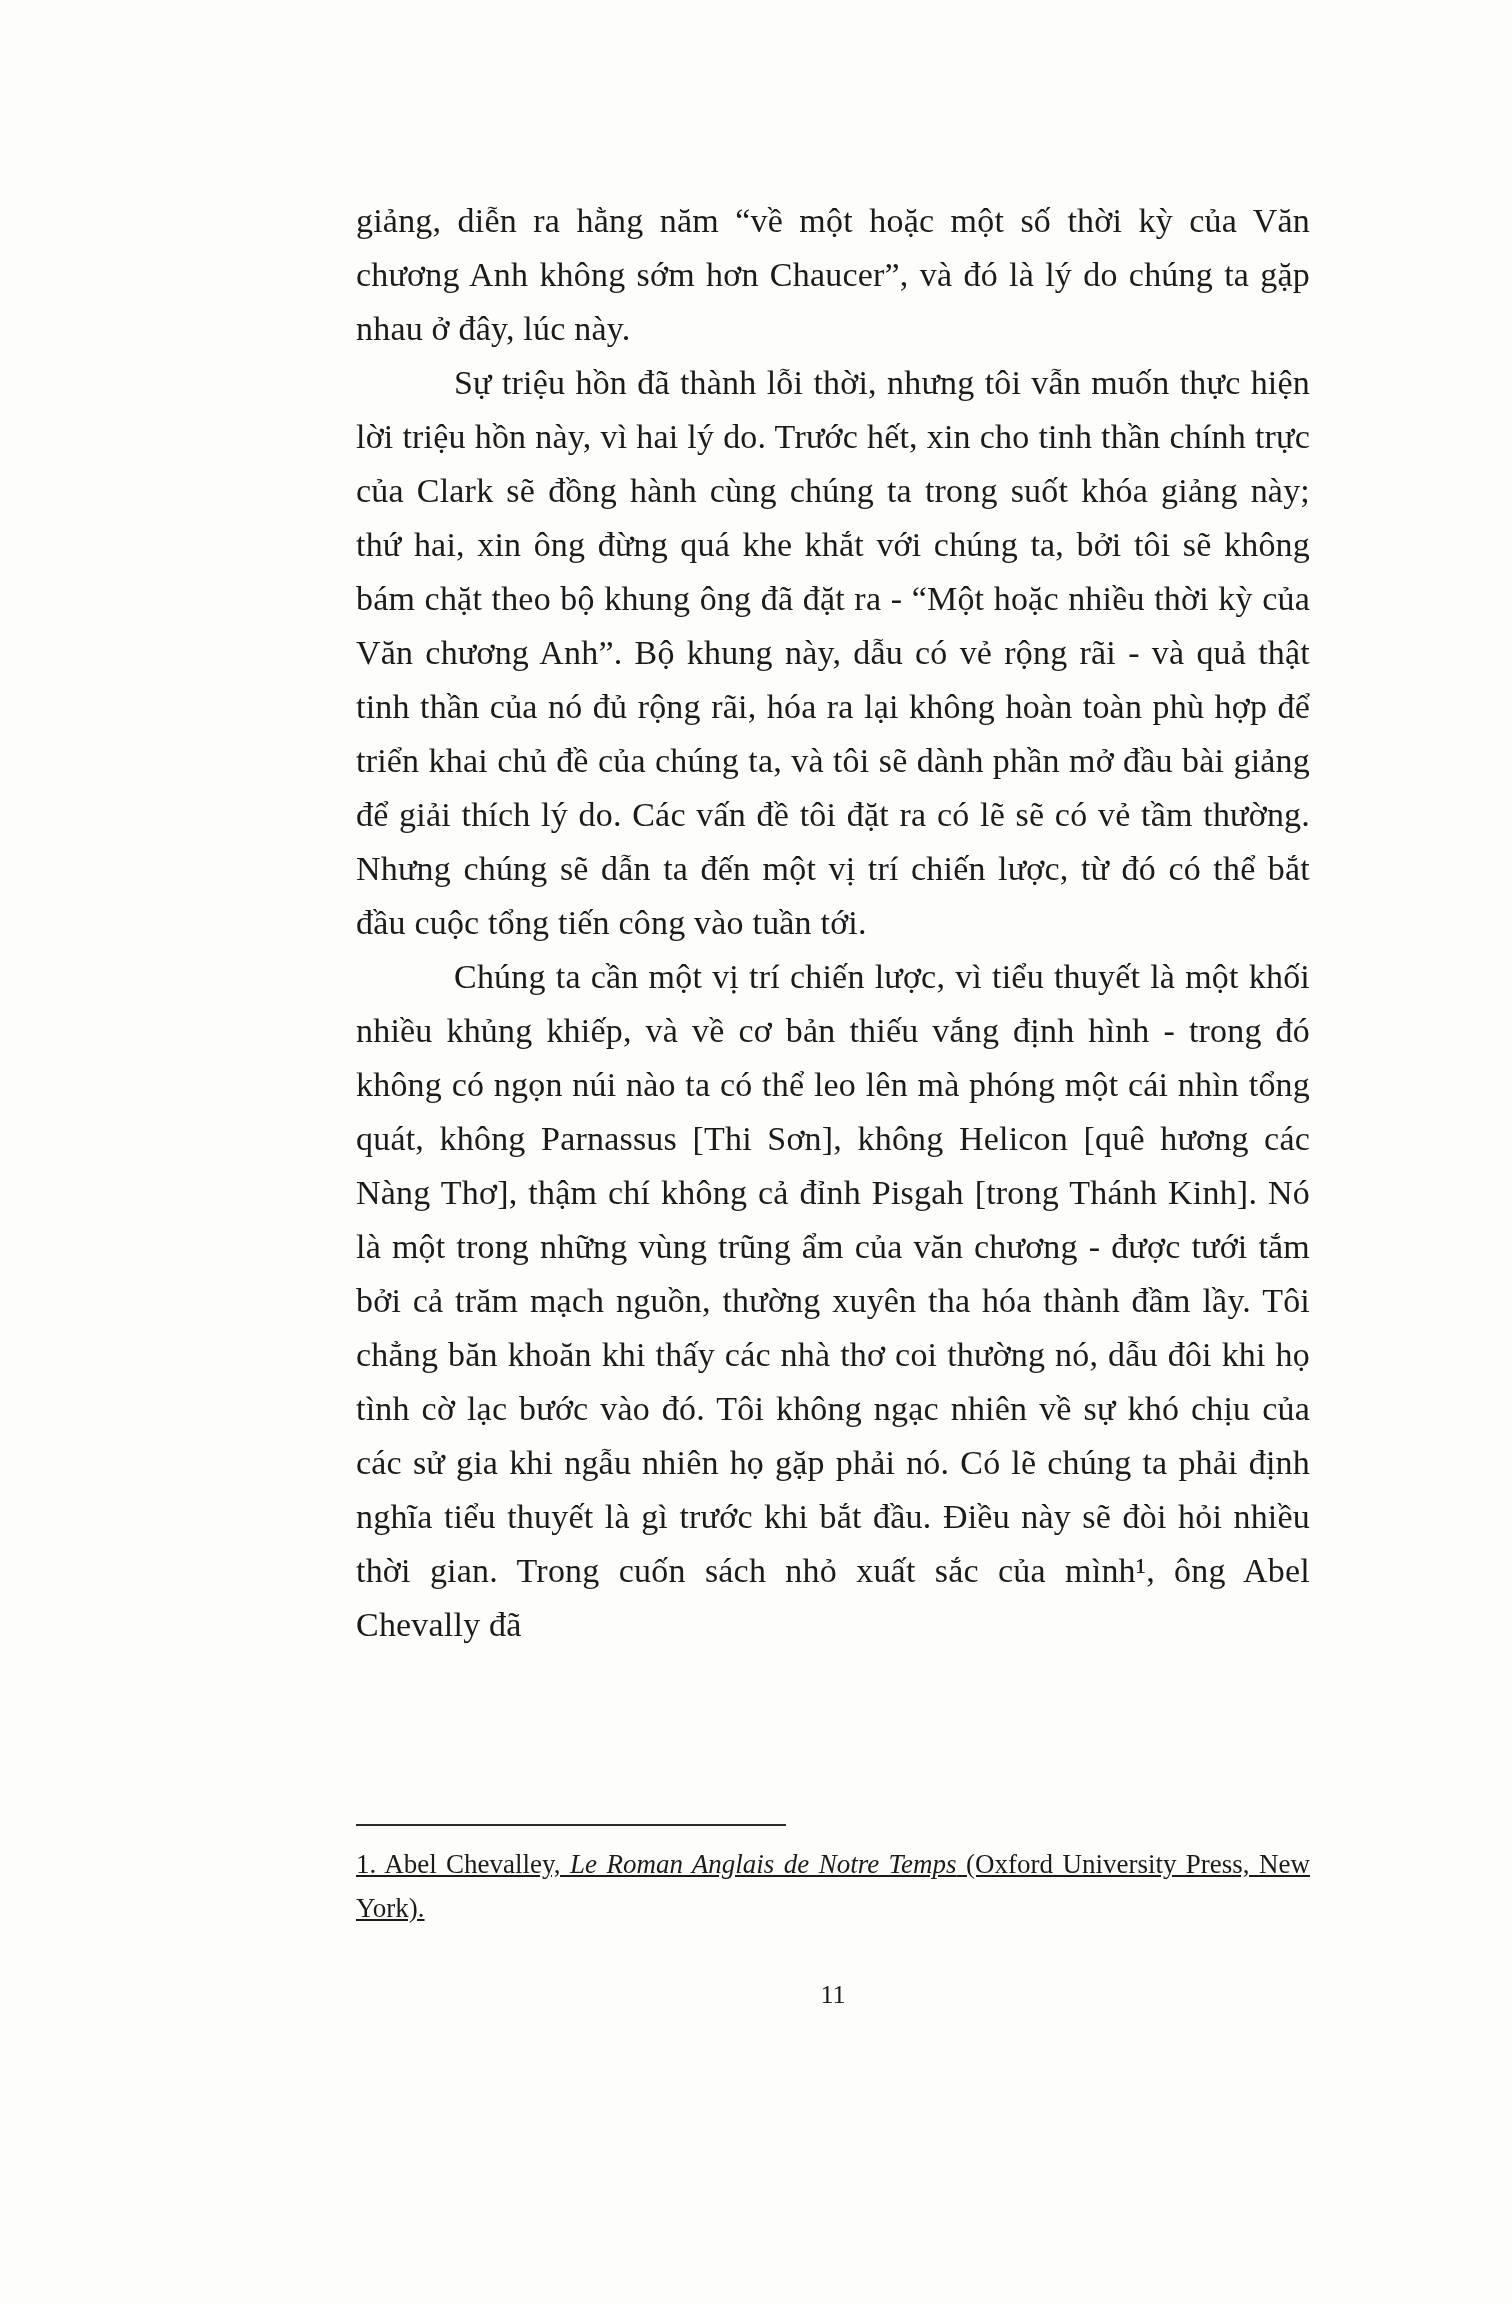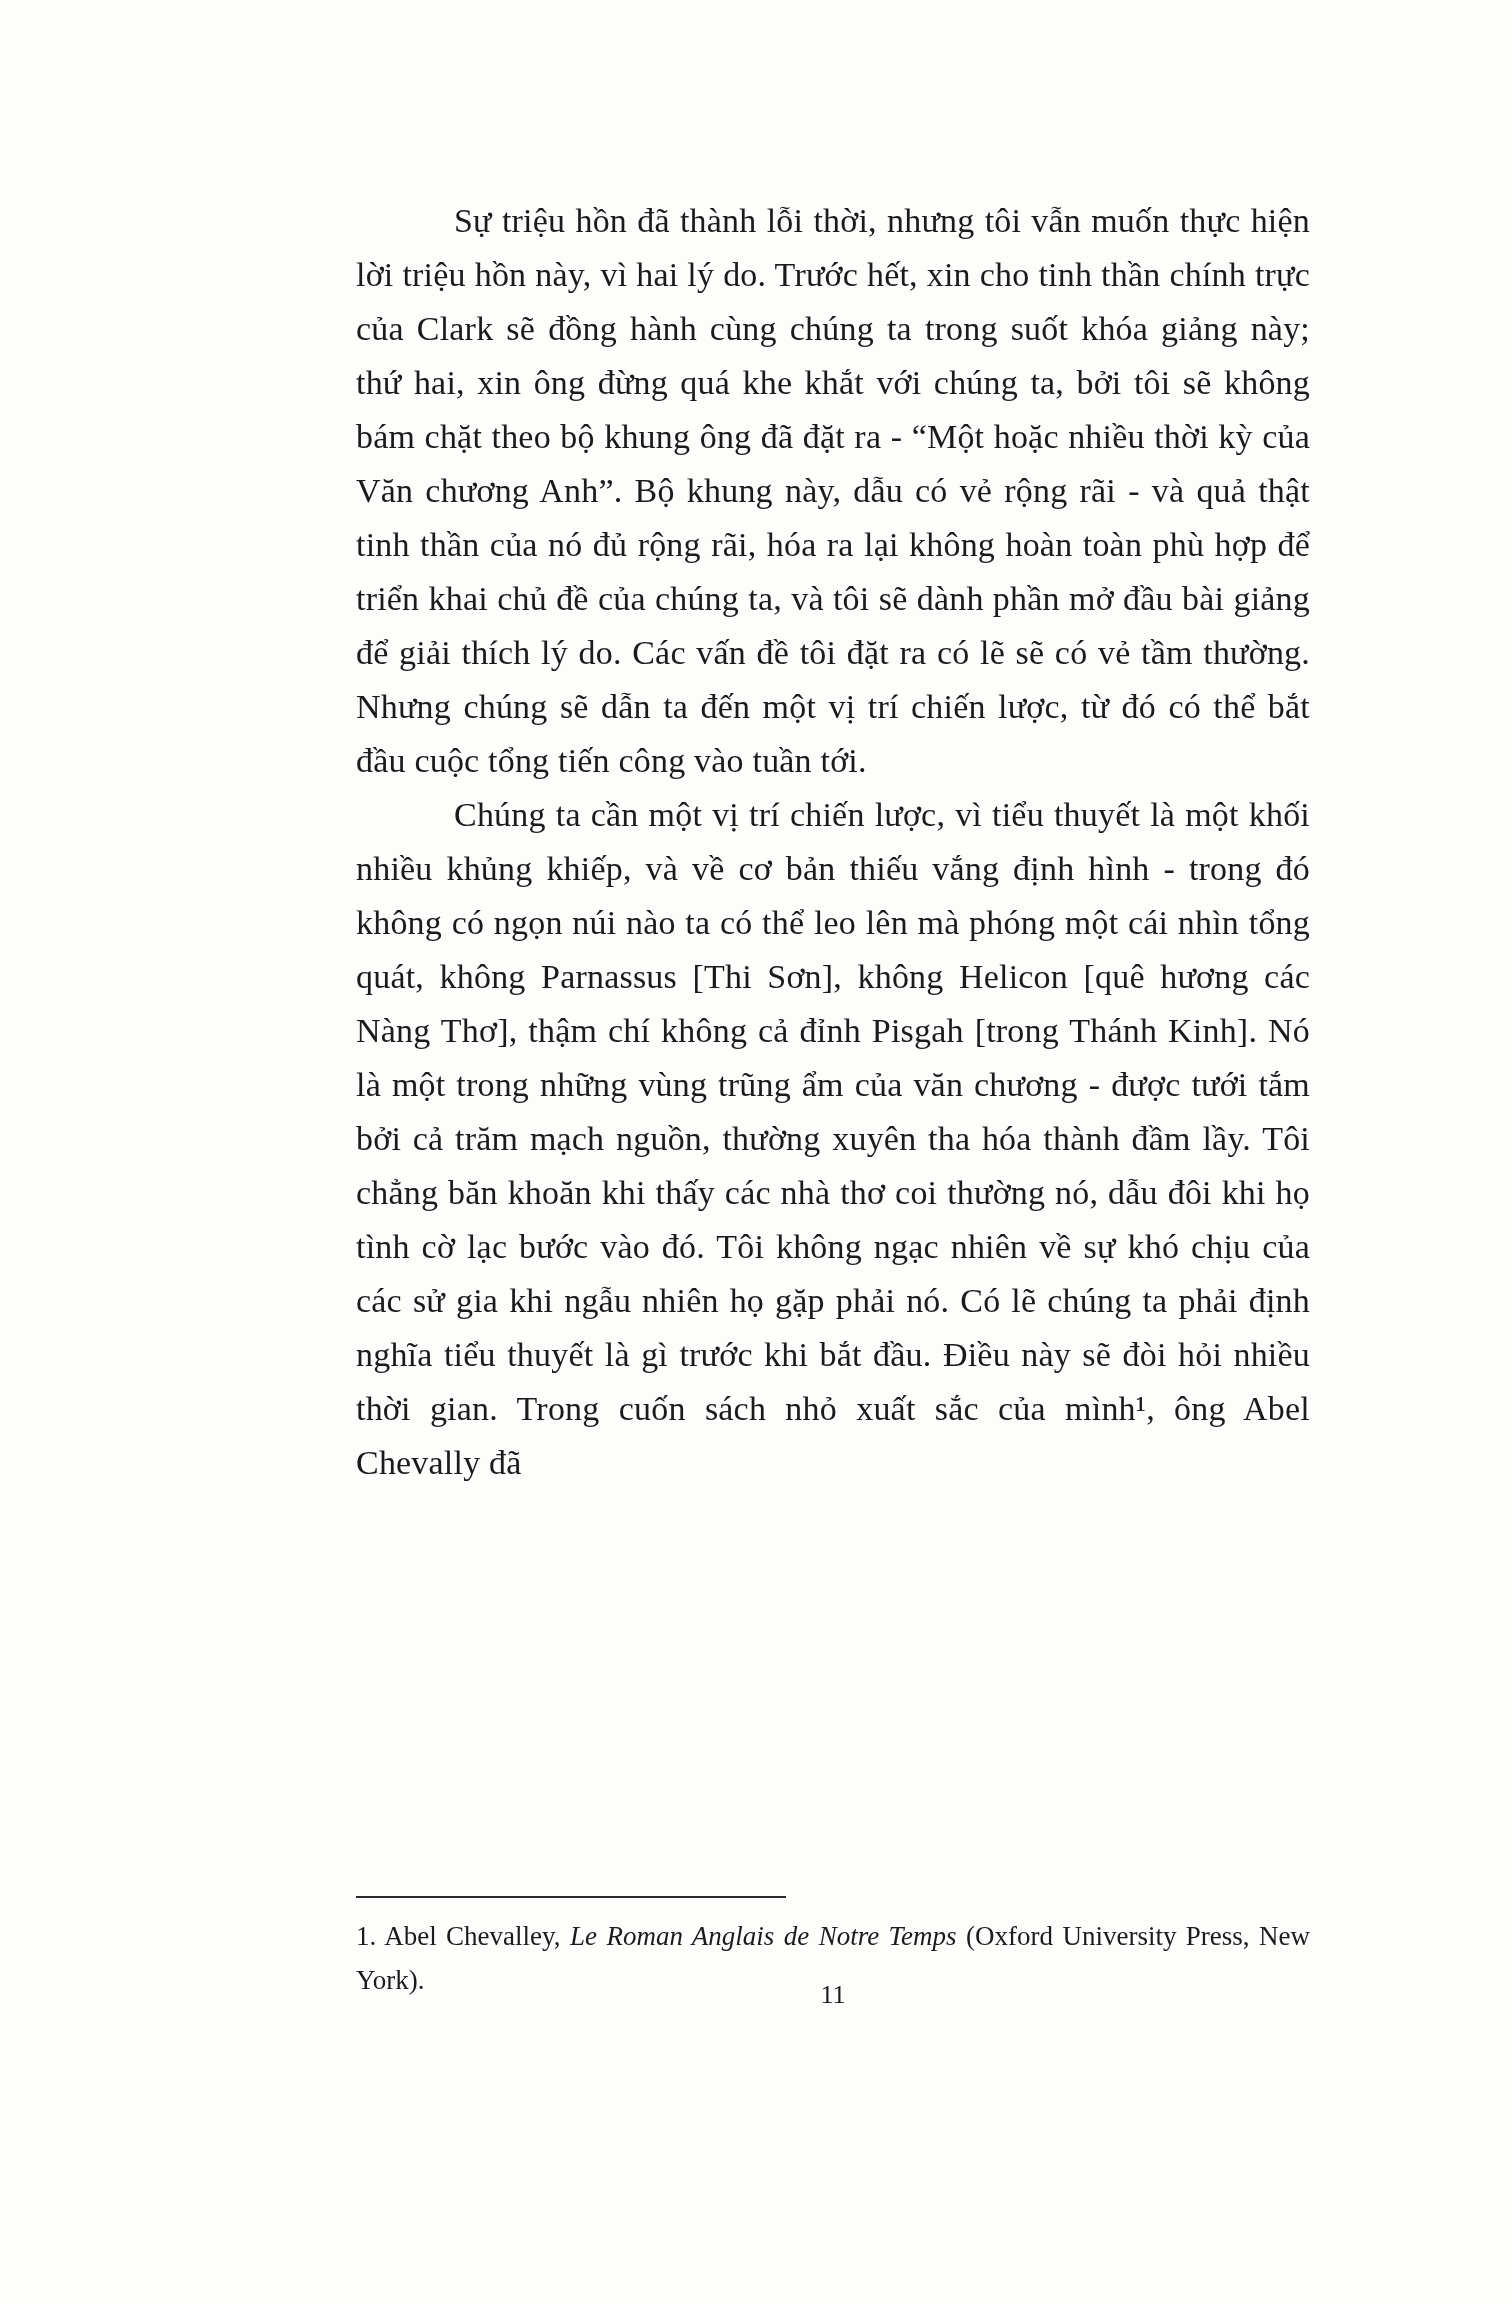--- a/index.html
+++ b/index.html
@@ -27,22 +27,23 @@
     line-height: 54px;
     text-align: justify;
     letter-spacing: 0.2px;
   }
   .body-text p.indented {
     text-indent: 98px;
   }
   .footnote-block {
     position: absolute;
     left: 356px;
-    top: 1896px;
+    top: 1824px;
     width: 954px;
+    text-decoration: underline;
   }
   .footnote-rule {
     width: 430px;
     height: 0;
     border-top: 2px solid #2a2a2a;
   }
   .footnote {
     margin-top: 16px;
     font-size: 27px;
     line-height: 44px;
@@ -57,20 +58,21 @@
     top: 1980px;
     width: 954px;
     text-align: center;
     font-size: 26px;
   }
 </style>
 </head>
 <body>
 
 <div class="body-text">
+    <p>giảng, diễn ra hằng năm “về một hoặc một số thời kỳ của Văn chương Anh không sớm hơn Chaucer”, và đó là lý do chúng ta gặp nhau ở đây, lúc này.</p>
     <p class="indented">Sự triệu hồn đã thành lỗi thời, nhưng tôi vẫn muốn thực hiện lời triệu hồn này, vì hai lý do. Trước hết, xin cho tinh thần chính trực của Clark sẽ đồng hành cùng chúng ta trong suốt khóa giảng này; thứ hai, xin ông đừng quá khe khắt với chúng ta, bởi tôi sẽ không bám chặt theo bộ khung ông đã đặt ra - “Một hoặc nhiều thời kỳ của Văn chương Anh”. Bộ khung này, dẫu có vẻ rộng rãi - và quả thật tinh thần của nó đủ rộng rãi, hóa ra lại không hoàn toàn phù hợp để triển khai chủ đề của chúng ta, và tôi sẽ dành phần mở đầu bài giảng để giải thích lý do. Các vấn đề tôi đặt ra có lẽ sẽ có vẻ tầm thường. Nhưng chúng sẽ dẫn ta đến một vị trí chiến lược, từ đó có thể bắt đầu cuộc tổng tiến công vào tuần tới.</p>
     <p class="indented">Chúng ta cần một vị trí chiến lược, vì tiểu thuyết là một khối nhiều khủng khiếp, và về cơ bản thiếu vắng định hình - trong đó không có ngọn núi nào ta có thể leo lên mà phóng một cái nhìn tổng quát, không Parnassus [Thi Sơn], không Helicon [quê hương các Nàng Thơ], thậm chí không cả đỉnh Pisgah [trong Thánh Kinh]. Nó là một trong những vùng trũng ẩm của văn chương - được tưới tắm bởi cả trăm mạch nguồn, thường xuyên tha hóa thành đầm lầy. Tôi chẳng băn khoăn khi thấy các nhà thơ coi thường nó, dẫu đôi khi họ tình cờ lạc bước vào đó. Tôi không ngạc nhiên về sự khó chịu của các sử gia khi ngẫu nhiên họ gặp phải nó. Có lẽ chúng ta phải định nghĩa tiểu thuyết là gì trước khi bắt đầu. Điều này sẽ đòi hỏi nhiều thời gian. Trong cuốn sách nhỏ xuất sắc của mình¹, ông Abel Chevally đã</p>
   </div>
 
 <div class="footnote-block">
   <div class="footnote-rule"></div>
   <div class="footnote"><span>1. Abel Chevalley, </span><span class="italic">Le Roman Anglais de Notre Temps</span><span> (Oxford University Press, New York).</span></div>
 </div>
 
 <div class="page-number">11</div>

